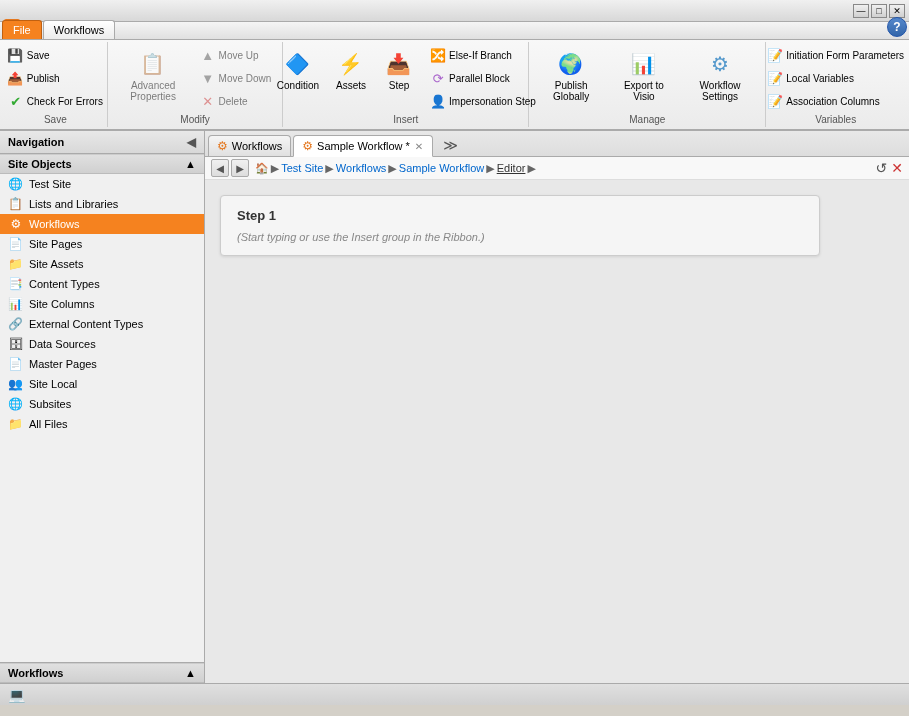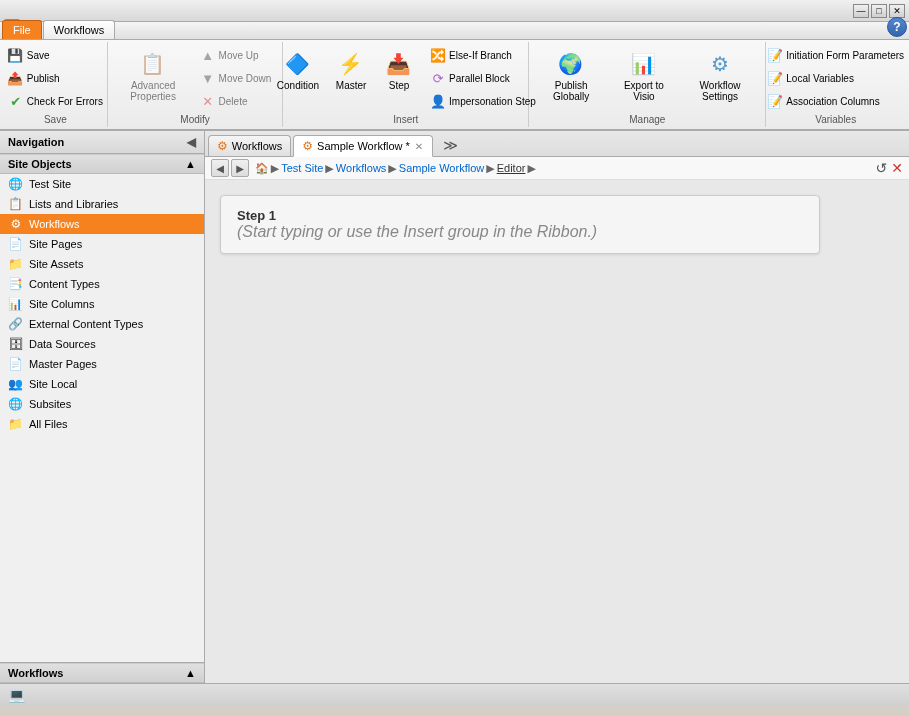--- a/index.html
+++ b/index.html
@@ -263,25 +263,26 @@
       background: #f5f5f5;
       border: 1px solid #ccc;
       border-radius: 4px;
       padding: 12px 16px;
       max-width: 600px;
       box-shadow: 0 1px 3px rgba(0,0,0,0.1);
     }
     .step-title {
       font-weight: bold;
       font-size: 13px;
+      margin-bottom: 8px;
       color: #333;
     }
     .step-hint {
       color: #888;
-      font-size: 16px;
+      font-size: 11px;
       font-style: italic;
     }
 
     
     .status-bar {
       height: 22px;
       background: linear-gradient(to bottom, #e0e0e0, #d0d0d0);
       border-top: 1px solid #aaa;
       display: flex;
       align-items: center;
@@ -383,21 +384,21 @@
   </div>
 
   <div class="ribbon-group">
     <div class="ribbon-group-content" style="gap:4px;">
       <div class="ribbon-btn-large">
         <div class="big-icon icon-cond">🔷</div>
         <span>Condition</span>
       </div>
       <div class="ribbon-btn-large">
         <div class="big-icon icon-action">⚡</div>
-        <span>Master</span>
+        <span>Assets</span>
       </div>
       <div class="ribbon-btn-large">
         <div class="big-icon icon-step">📥</div>
         <span>Step</span>
       </div>
       <div class="ribbon-col">
         <div class="ribbon-btn-small">
           <span class="small-icon icon-else">🔀</span>
           <span>Else-If Branch</span>
         </div>

